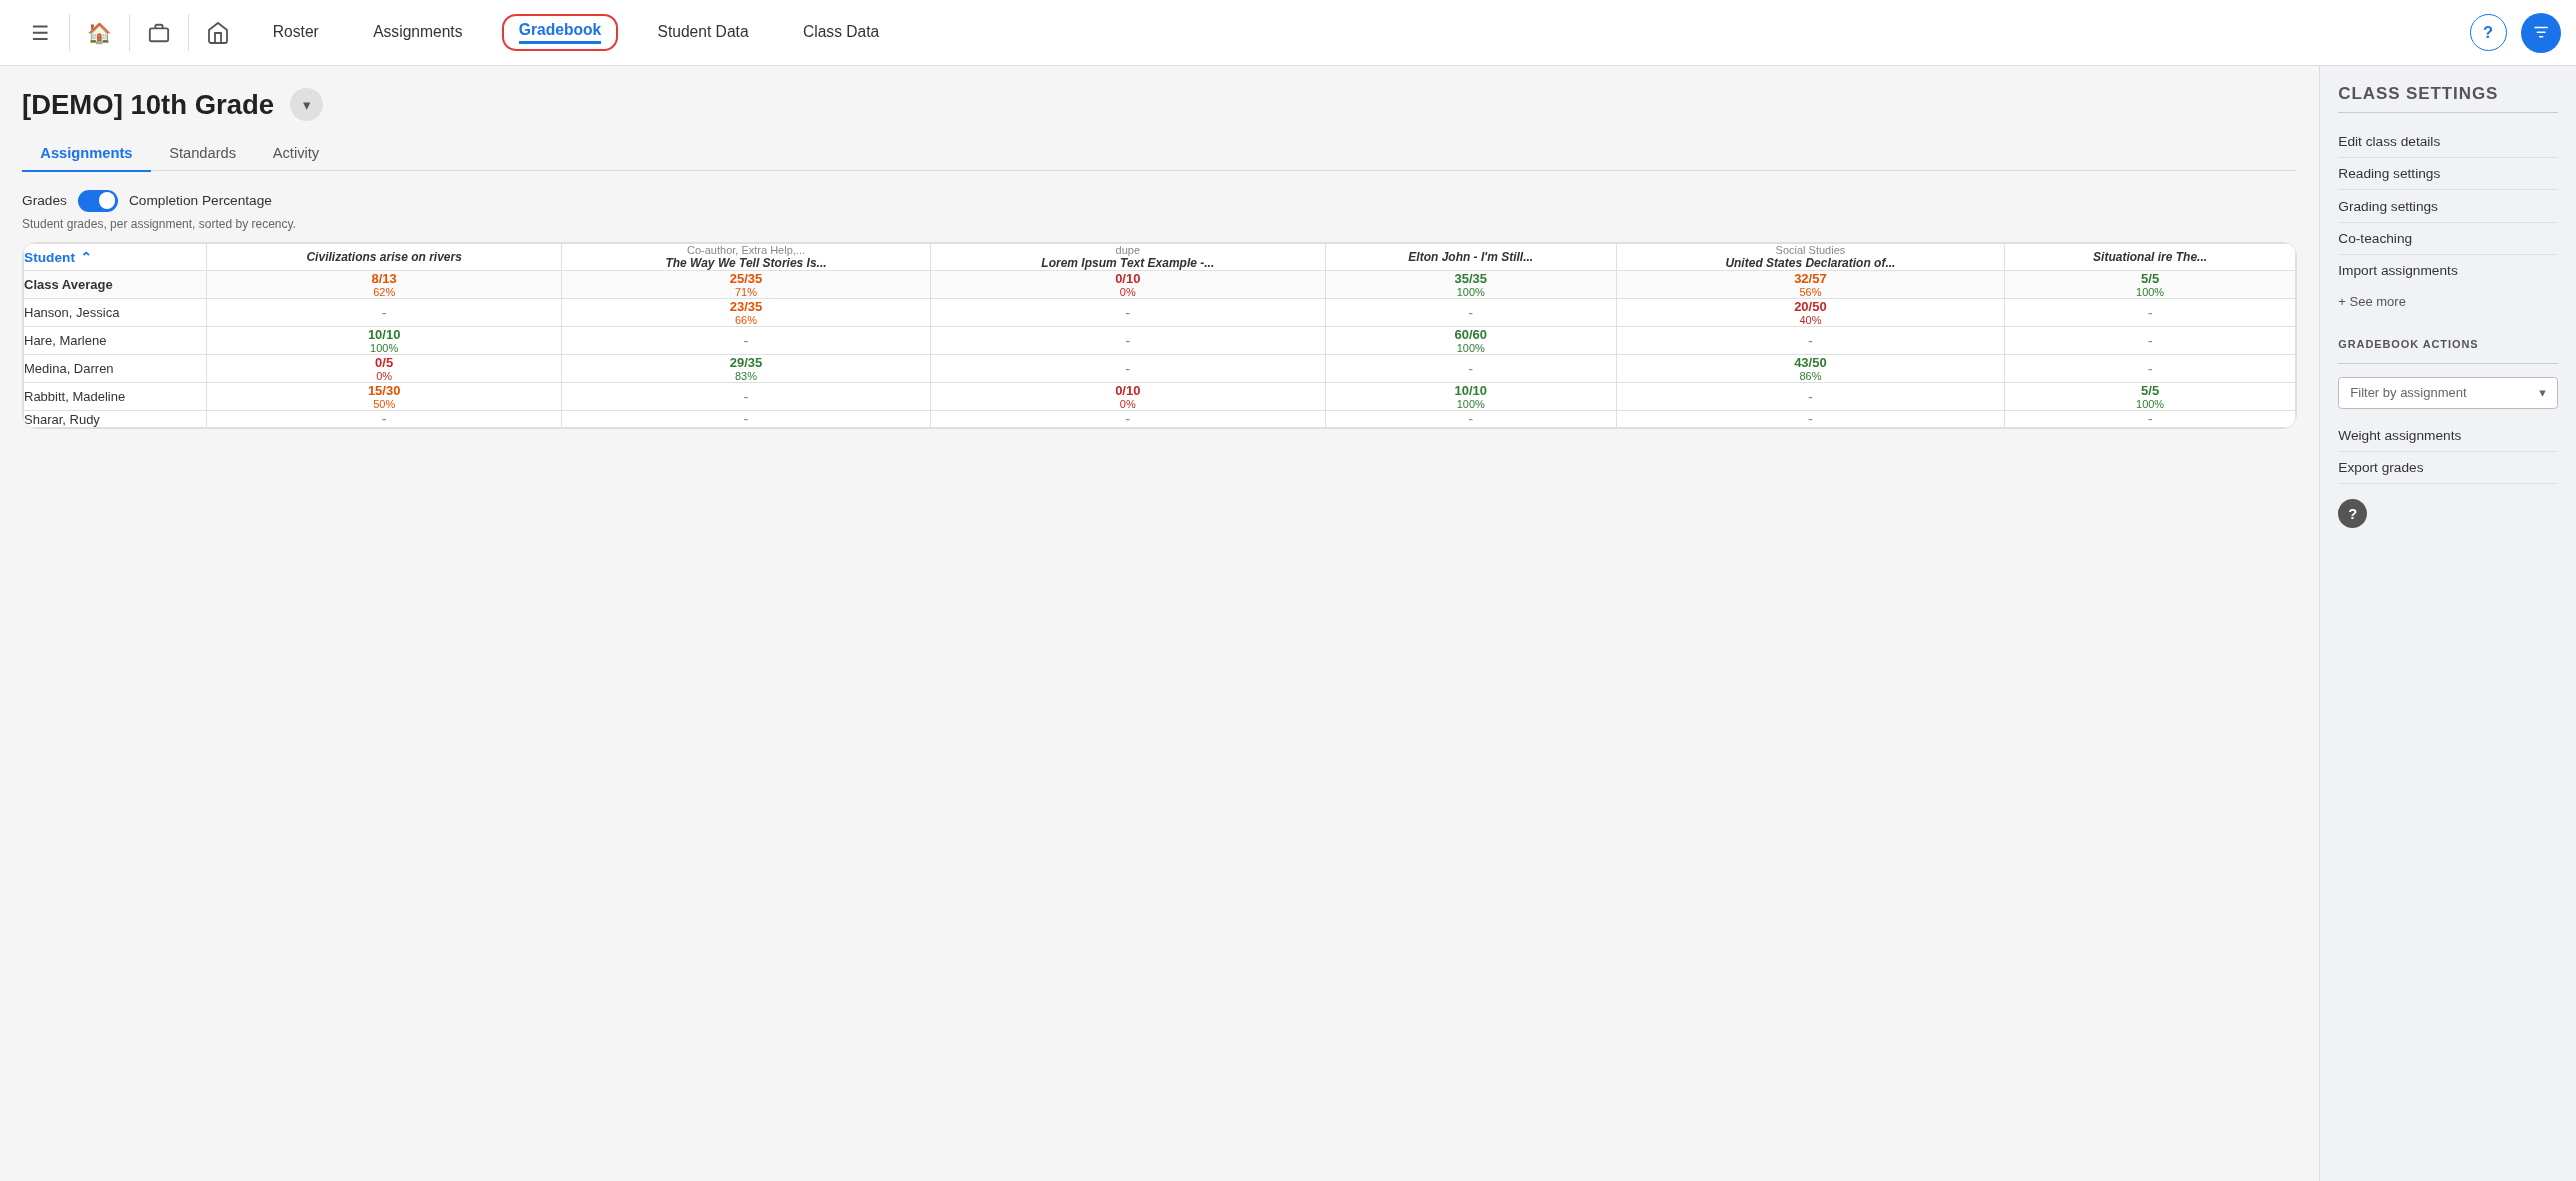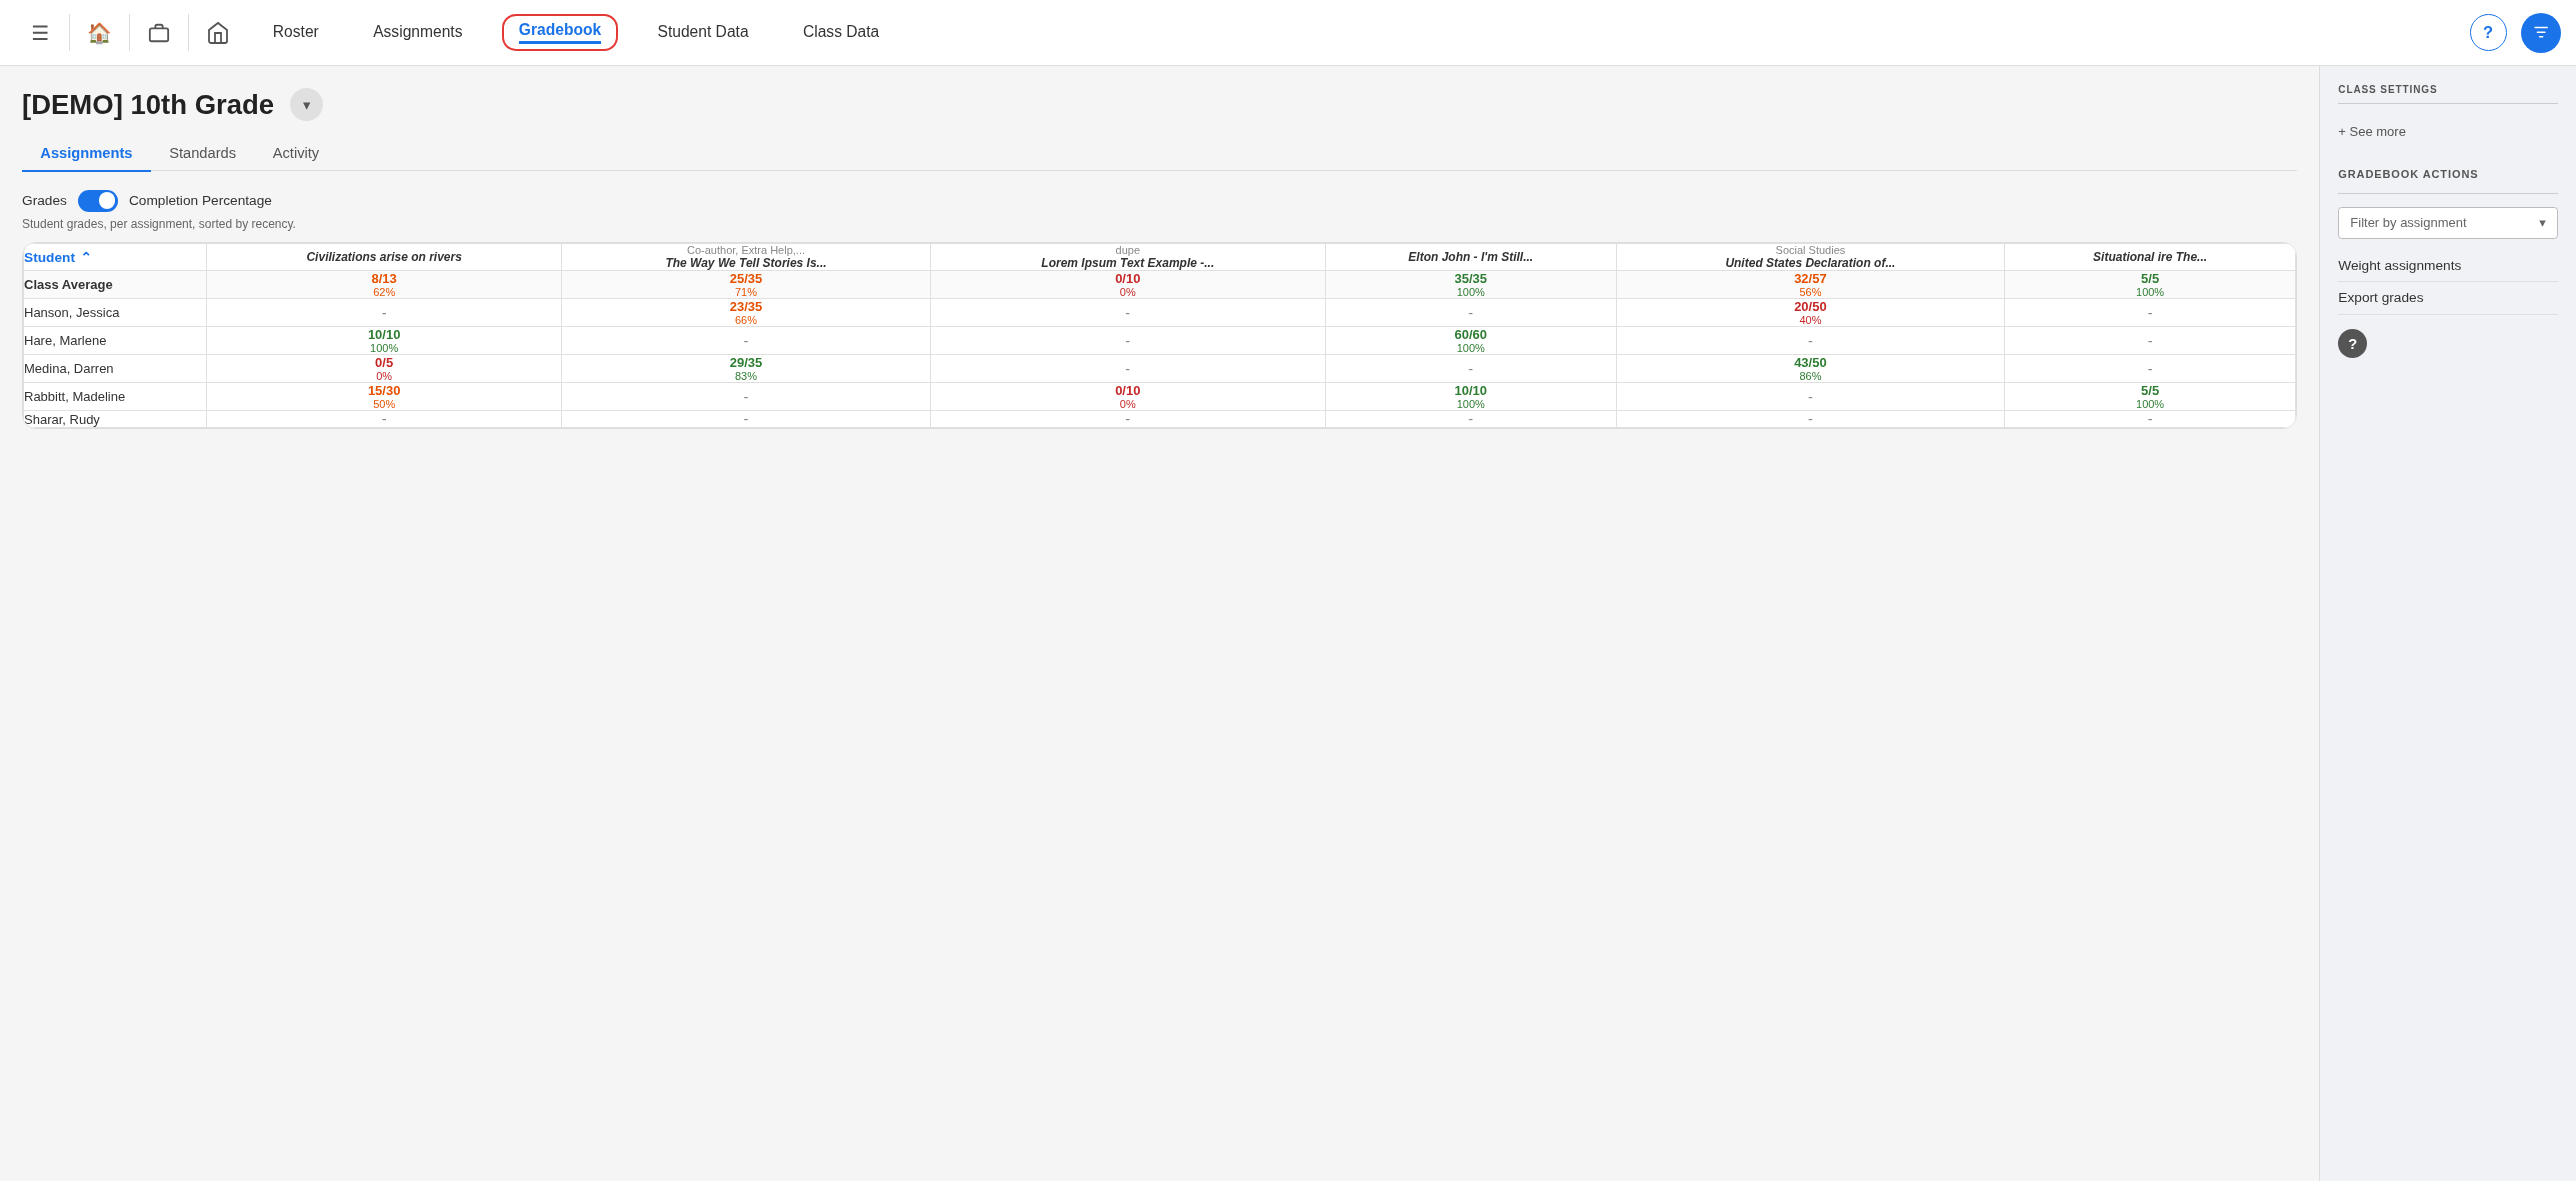--- a/index.html
+++ b/index.html
@@ -283,21 +283,21 @@
     
     .sidebar {
       width: 257px;
       min-width: 238px;
       background: #f0f2f5;
       border-left: 0.9px solid #ddd;
       padding: 18.3px 18.3px;
       overflow-y: auto;
     }
     .sidebar-section-title {
-      font-size: 10px;
+      font-size: 17px;
       font-weight: bold;
       color: #555;
       letter-spacing: 0.9px;
       text-transform: uppercase;
       margin-bottom: 13px;
       padding-bottom: 7.3px;
       border-bottom: 0.9px solid #ccc;
     }
     .sidebar-link {
       display: block;
@@ -570,20 +570,27 @@
             </tbody>
         </table>
       </div>
 
     </div>
   </div>
 
   <div class="sidebar">
     <div class="sidebar-section-title">CLASS SETTINGS</div>
 
+    <div>
+      <a class="sidebar-link">Edit class details</a>
+      <a class="sidebar-link">Reading settings</a>
+      <a class="sidebar-link">Grading settings</a>
+      <a class="sidebar-link">Co-teaching</a>
+      <a class="sidebar-link">Import assignments</a>
+    </div>
 
     <div class="sidebar-see-more">
       <span>+ See more</span>
     </div>
 
     <div class="sidebar-actions-title">GRADEBOOK ACTIONS</div>
 
     <div class="filter-dropdown">
       <span>Filter by assignment</span>
       <span>▾</span>

